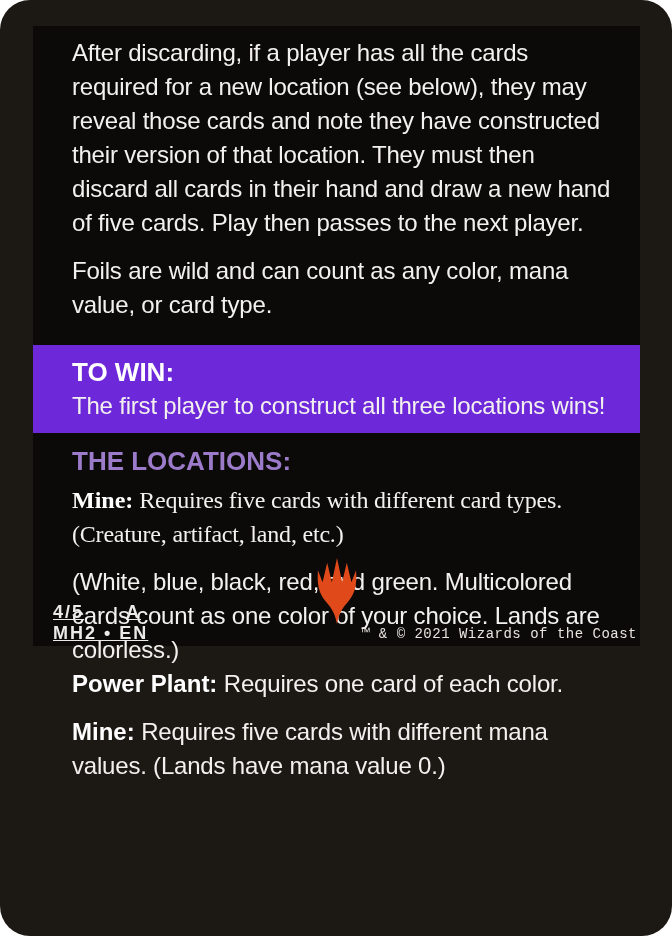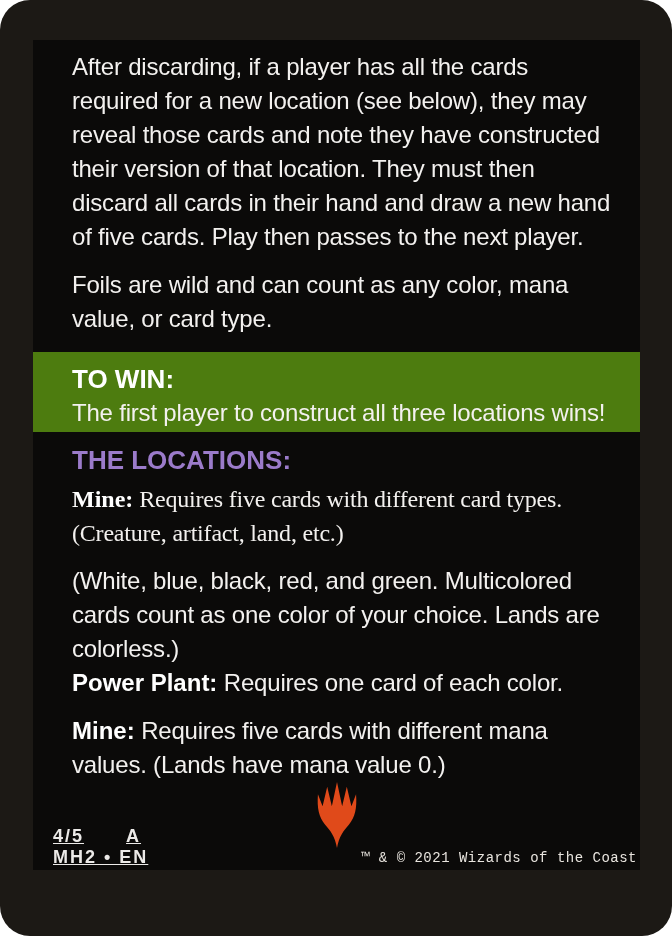--- a/index.html
+++ b/index.html
@@ -15,38 +15,38 @@
     width: 672px;
     height: 936px;
     background: #1c1915;
     border-radius: 30px;
     overflow: hidden;
     box-sizing: border-box;
   }
   .panel {
     position: absolute;
     left: 33px;
-    top: 40px;
+    top: 26px;
     width: 607px;
-    height: 830px;
+    height: 620px;
     background: #0b0a09;
   }
   .content {
     padding: 10px 26px 0 39px;
     color: #f3f1ef;
     font-size: 24px;
     line-height: 34px;
     letter-spacing: -0.2px;
   }
   .content p { margin: 0; }
   .para-2 { margin-top: 14px !important; }
   .towin-band {
-    margin: 16px -26px 0 -39px;
-    padding: 10px 26px 2px 39px;
-    background: #4d7c0f;
+    margin: 23px -26px 0 -39px;
+    padding: 10px 26px 10px 39px;
+    background: #6d28d9;
   }
   .towin-heading {
     font-weight: bold;
     font-size: 26px;
     line-height: 34px;
     color: #ffffff;
     letter-spacing: 0;
   }
   .towin-text { line-height: 34px; }
   .locations-heading {

